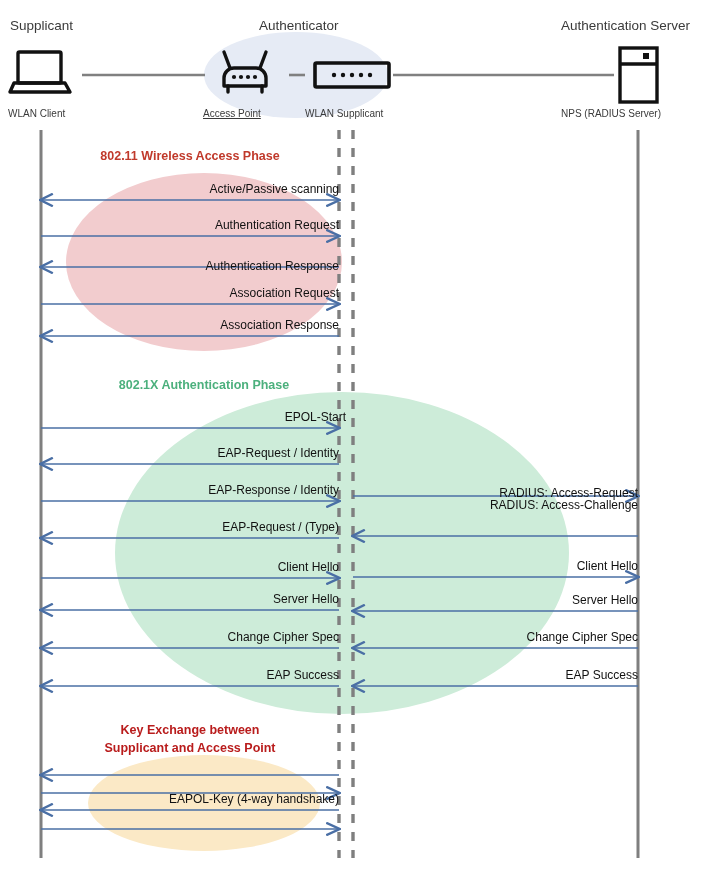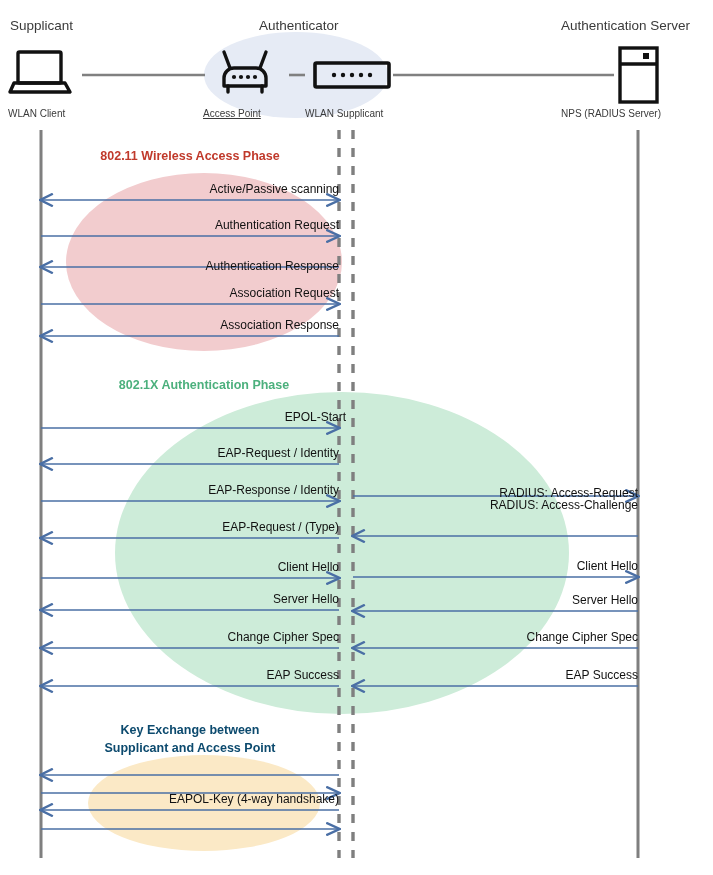--- a/index.html
+++ b/index.html
@@ -122,21 +122,21 @@
   <div class="hdr-title" style="left:259px;top:18px;">Authenticator</div>
   <div class="hdr-title" style="left:561px;top:18px;">Authentication Server</div>
 
   <div class="node-label" style="left:8px;top:108px;">WLAN Client</div>
   <div class="node-label" style="left:203px;top:108px;text-decoration:underline;">Access Point</div>
   <div class="node-label" style="left:305px;top:108px;">WLAN Supplicant</div>
   <div class="node-label" style="left:561px;top:108px;">NPS (RADIUS Server)</div>
 
   <div class="phase-label" style="left:0px;top:147px;width:380px;color:#c0392b;">802.11 Wireless Access Phase</div>
   <div class="phase-label" style="left:0px;top:376px;width:408px;color:#4cb07d;">802.1X Authentication Phase</div>
-  <div class="phase-label" style="left:0px;top:721px;width:380px;color:#0c4a6e;">
+  <div class="phase-label" style="left:0px;top:721px;width:380px;color:#b91c1c;">
     <div>Key Exchange between</div>
     <div>Supplicant and Access Point</div>
   </div>
 
   <div id="label-layer">
       <div class="msg-label" style="left: 41px; width: 298px; top: 182px;">Active/Passive scanning</div>
       <div class="msg-label" style="left: 41px; width: 298px; top: 218px;">Authentication Request</div>
       <div class="msg-label" style="left: 41px; width: 298px; top: 259px;">Authentication Response</div>
       <div class="msg-label" style="left: 41px; width: 298px; top: 286px;">Association Request</div>
       <div class="msg-label" style="left: 41px; width: 298px; top: 318px;">Association Response</div>

